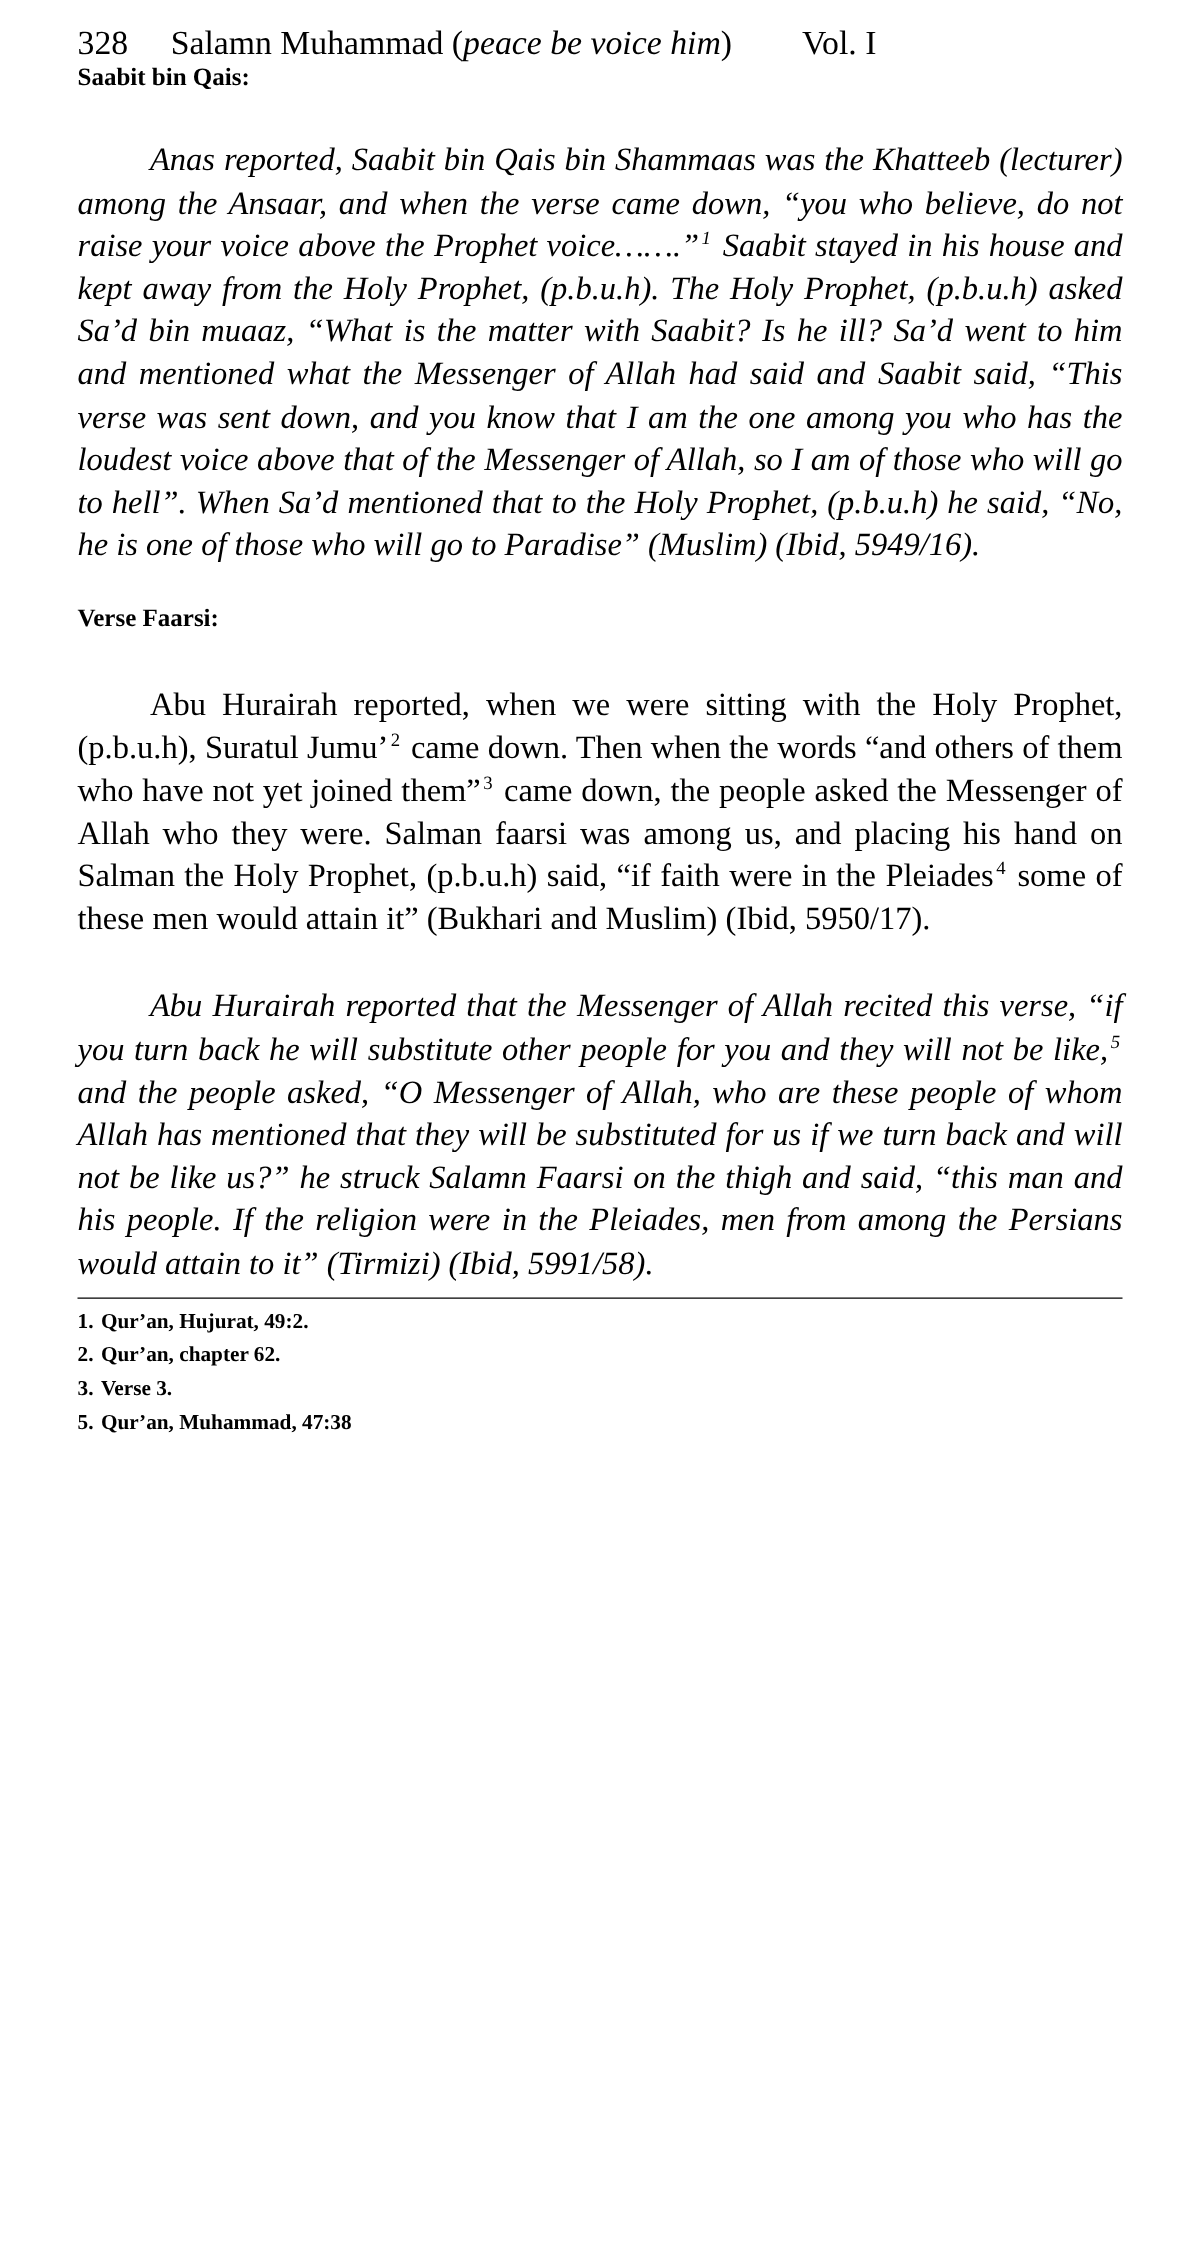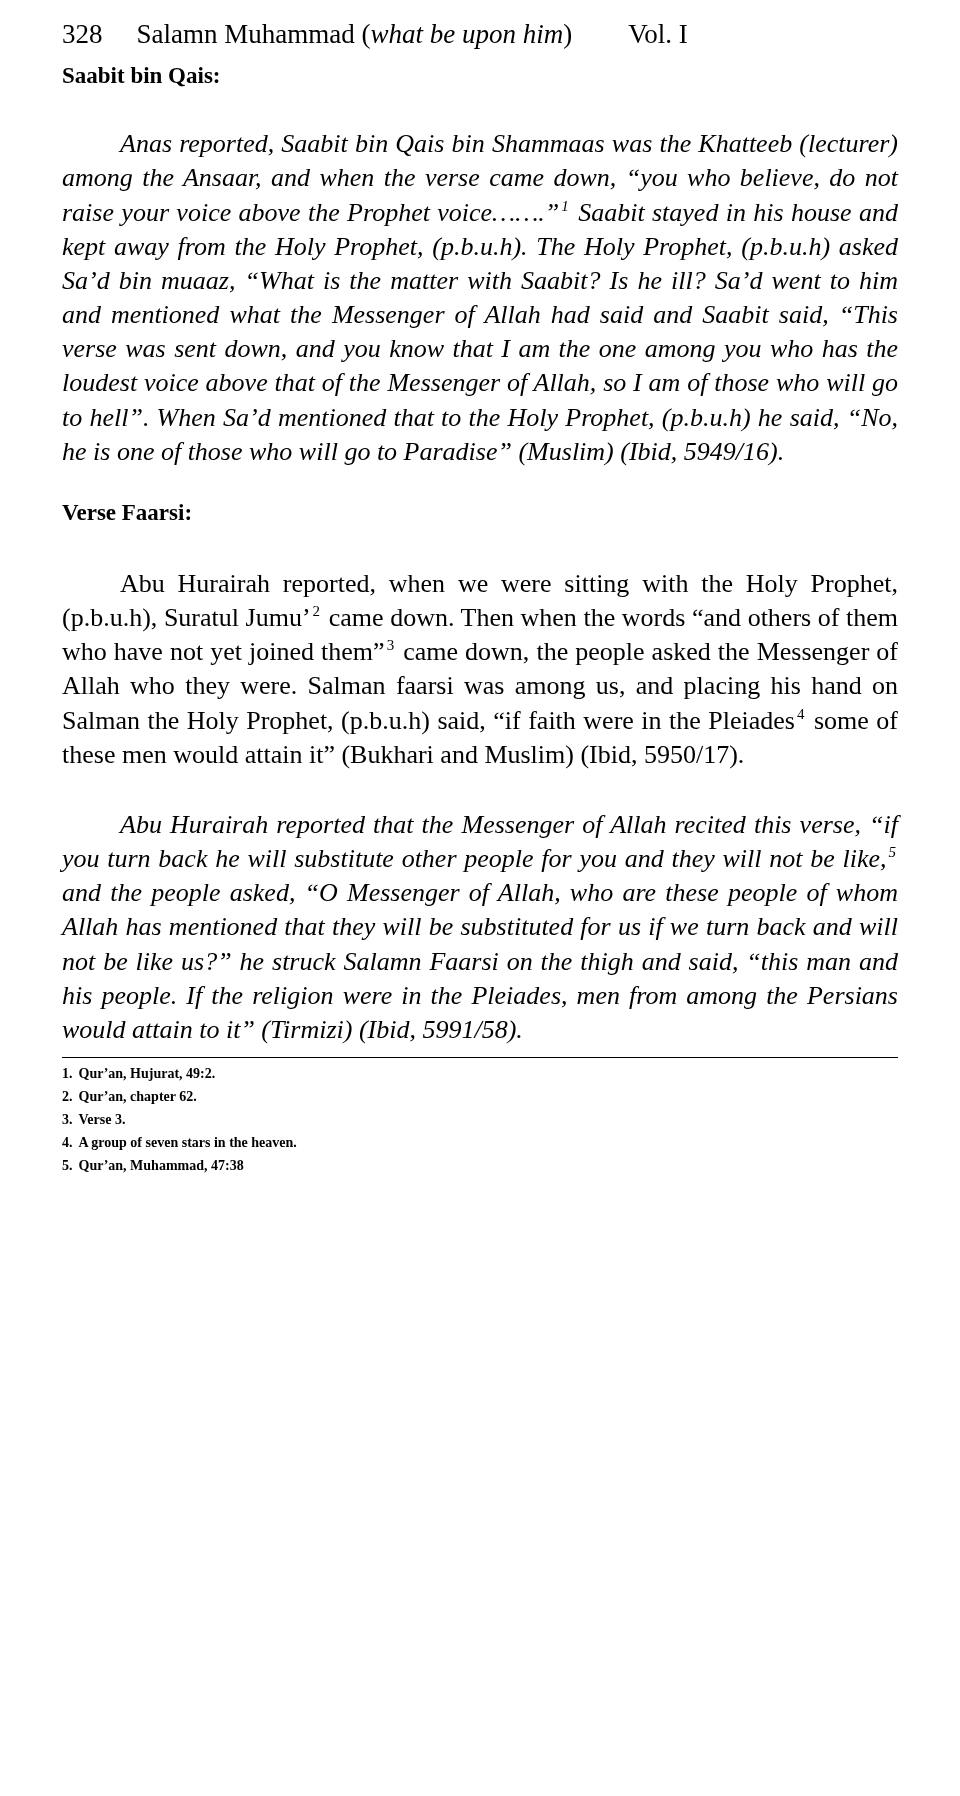--- a/index.html
+++ b/index.html
@@ -35,23 +35,23 @@
     flex: 0 0 auto;
   }
   .rh-title .ital {
     font-style: italic;
   }
   .rh-volume {
     margin-left: 56px;
   }
   
   h2.section-heading {
-    font-size: 23px;
+    font-size: 20px;
     font-weight: bold;
-    margin: 12px 0 8px 0;
+    margin: 0 0 8px 0;
     line-height: 1.25;
   }
   h2.section-heading.spaced {
     margin-top: 30px;
   }
   
   p.body-para {
     font-size: 26px;
     line-height: 1.315;
     text-align: justify;
@@ -74,56 +74,55 @@
     padding: 0 2px;
   }
   
   .footnote-rule {
     border: 0;
     border-top: 1.6px solid #000;
     margin: 10px 0 6px 0;
     width: 100%;
   }
   .footnotes {
-    font-size: 14px;
+    font-size: 17px;
     line-height: 1.42;
   }
   .footnote {
     margin: 0 0 3px 0;
     font-family: "Liberation Serif", "DejaVu Serif", serif;
     font-weight: bold;
   }
   .footnote .fn-num {
     margin-right: 6px;
   }
 </style>
 </head>
 <body>
 
 <div class="page">
 
   <div class="running-head">
     <span class="rh-page-number">328</span>
-    <span class="rh-title"><span>Salamn Muhammad (</span><span class="ital">what be upon him</span><span>)</span></span>
+    <span class="rh-title"><span>Salamn Muhammad (</span><span class="ital">peace be voice him</span><span>)</span></span>
     <span class="rh-volume">Vol. I</span>
   </div>
 
   <h2 class="section-heading">Saabit bin Qais:</h2>
 
   <p class="body-para indented gap-top"><span>Anas reported, Saabit bin Qais bin Shammaas was the Khatteeb (lecturer) among the Ansaar, and when the verse came down, “you who believe, do not raise your voice above the Prophet voice…….”</span><sup class="fn">1</sup> <span>Saabit stayed in his house and kept away from the Holy Prophet, (p.b.u.h). The Holy Prophet, (p.b.u.h) asked Sa’d bin muaaz, “What is the matter with Saabit? Is he ill? Sa’d went to him and mentioned what the Messenger of Allah had said and Saabit said, “This verse was sent down, and you know that I am the one among you who has the loudest voice above that of the Messenger of Allah, so I am of those who will go to hell”. When Sa’d mentioned that to the Holy Prophet, (p.b.u.h) he said, “No, he is one of those who will go to Paradise” (Muslim) (Ibid, 5949/16).</span></p>
 
   <h2 class="section-heading spaced">Verse Faarsi:</h2>
 
   <p class="body-para indented"><span>Abu Hurairah reported, when we were sitting with the Holy Prophet, (p.b.u.h), Suratul Jumu’</span><sup class="fn">2</sup> <span>came down. Then when the words “and others of them who have not yet joined them”</span><sup class="fn">3</sup> <span>came down, the people asked the Messenger of Allah who they were. Salman faarsi was among us, and placing his hand on Salman the Holy Prophet, (p.b.u.h) said, “if faith were in the Pleiades</span><sup class="fn">4</sup> <span>some of these men would attain it” (Bukhari and Muslim) (Ibid, 5950/17).</span></p>
 
 
   <p class="body-para indented gap-top"><span>Abu Hurairah reported that the Messenger of Allah recited this verse, “if you turn back he will substitute other people for you and they will not be like,</span><sup class="fn">5</sup> <span>and the people asked, “O Messenger of Allah, who are these people of whom Allah has mentioned that they will be substituted for us if we turn back and will not be like us?” he struck Salamn Faarsi on the thigh and said, “this man and his people. If the religion were in the Pleiades, men from among the Persians would attain to it” (Tirmizi) (Ibid, 5991/58).</span></p>
 
   <hr class="footnote-rule">
   <div class="footnotes">
     <p class="footnote"><span class="fn-num">1.</span><span>Qur’an, Hujurat, 49:2.</span></p>
     <p class="footnote"><span class="fn-num">2.</span><span>Qur’an, chapter 62.</span></p>
     <p class="footnote"><span class="fn-num">3.</span><span>Verse 3.</span></p>
-    <p class="footnote"><span class="fn-num">4.</span><span>A group of seven stars in the heaven.</span></p>
     <p class="footnote"><span class="fn-num">5.</span><span>Qur’an, Muhammad, 47:38</span></p>
   </div>
 
 </div>
 
 </body></html>

